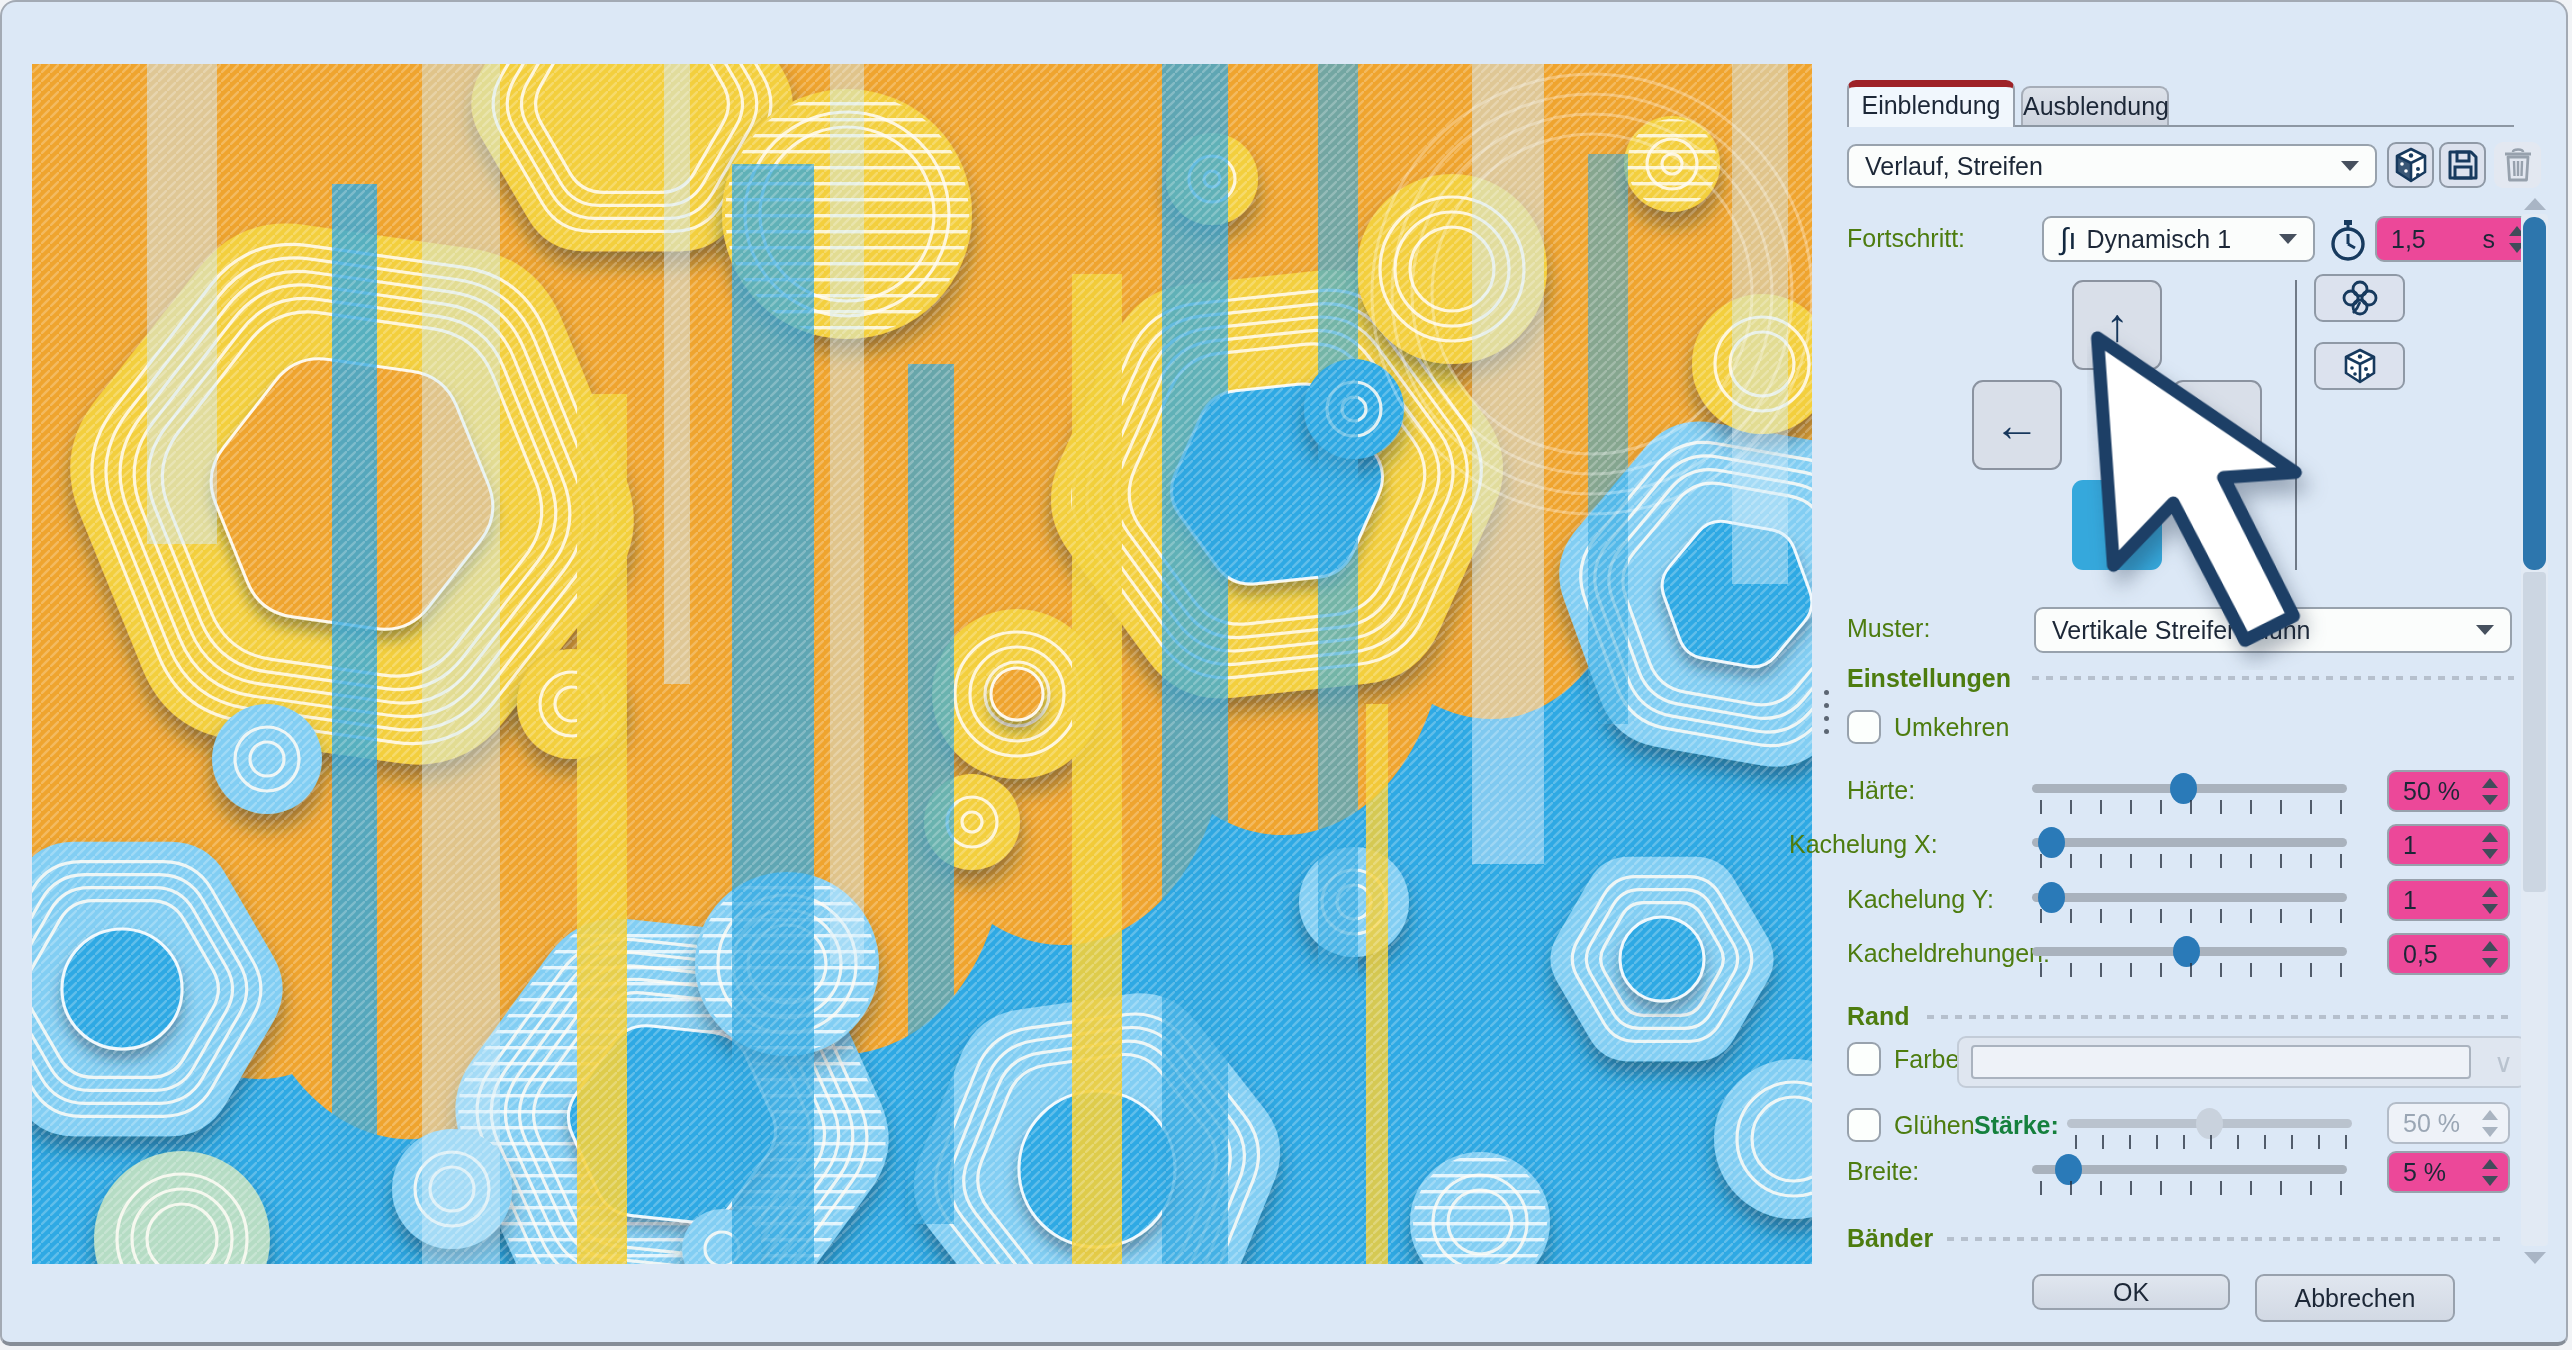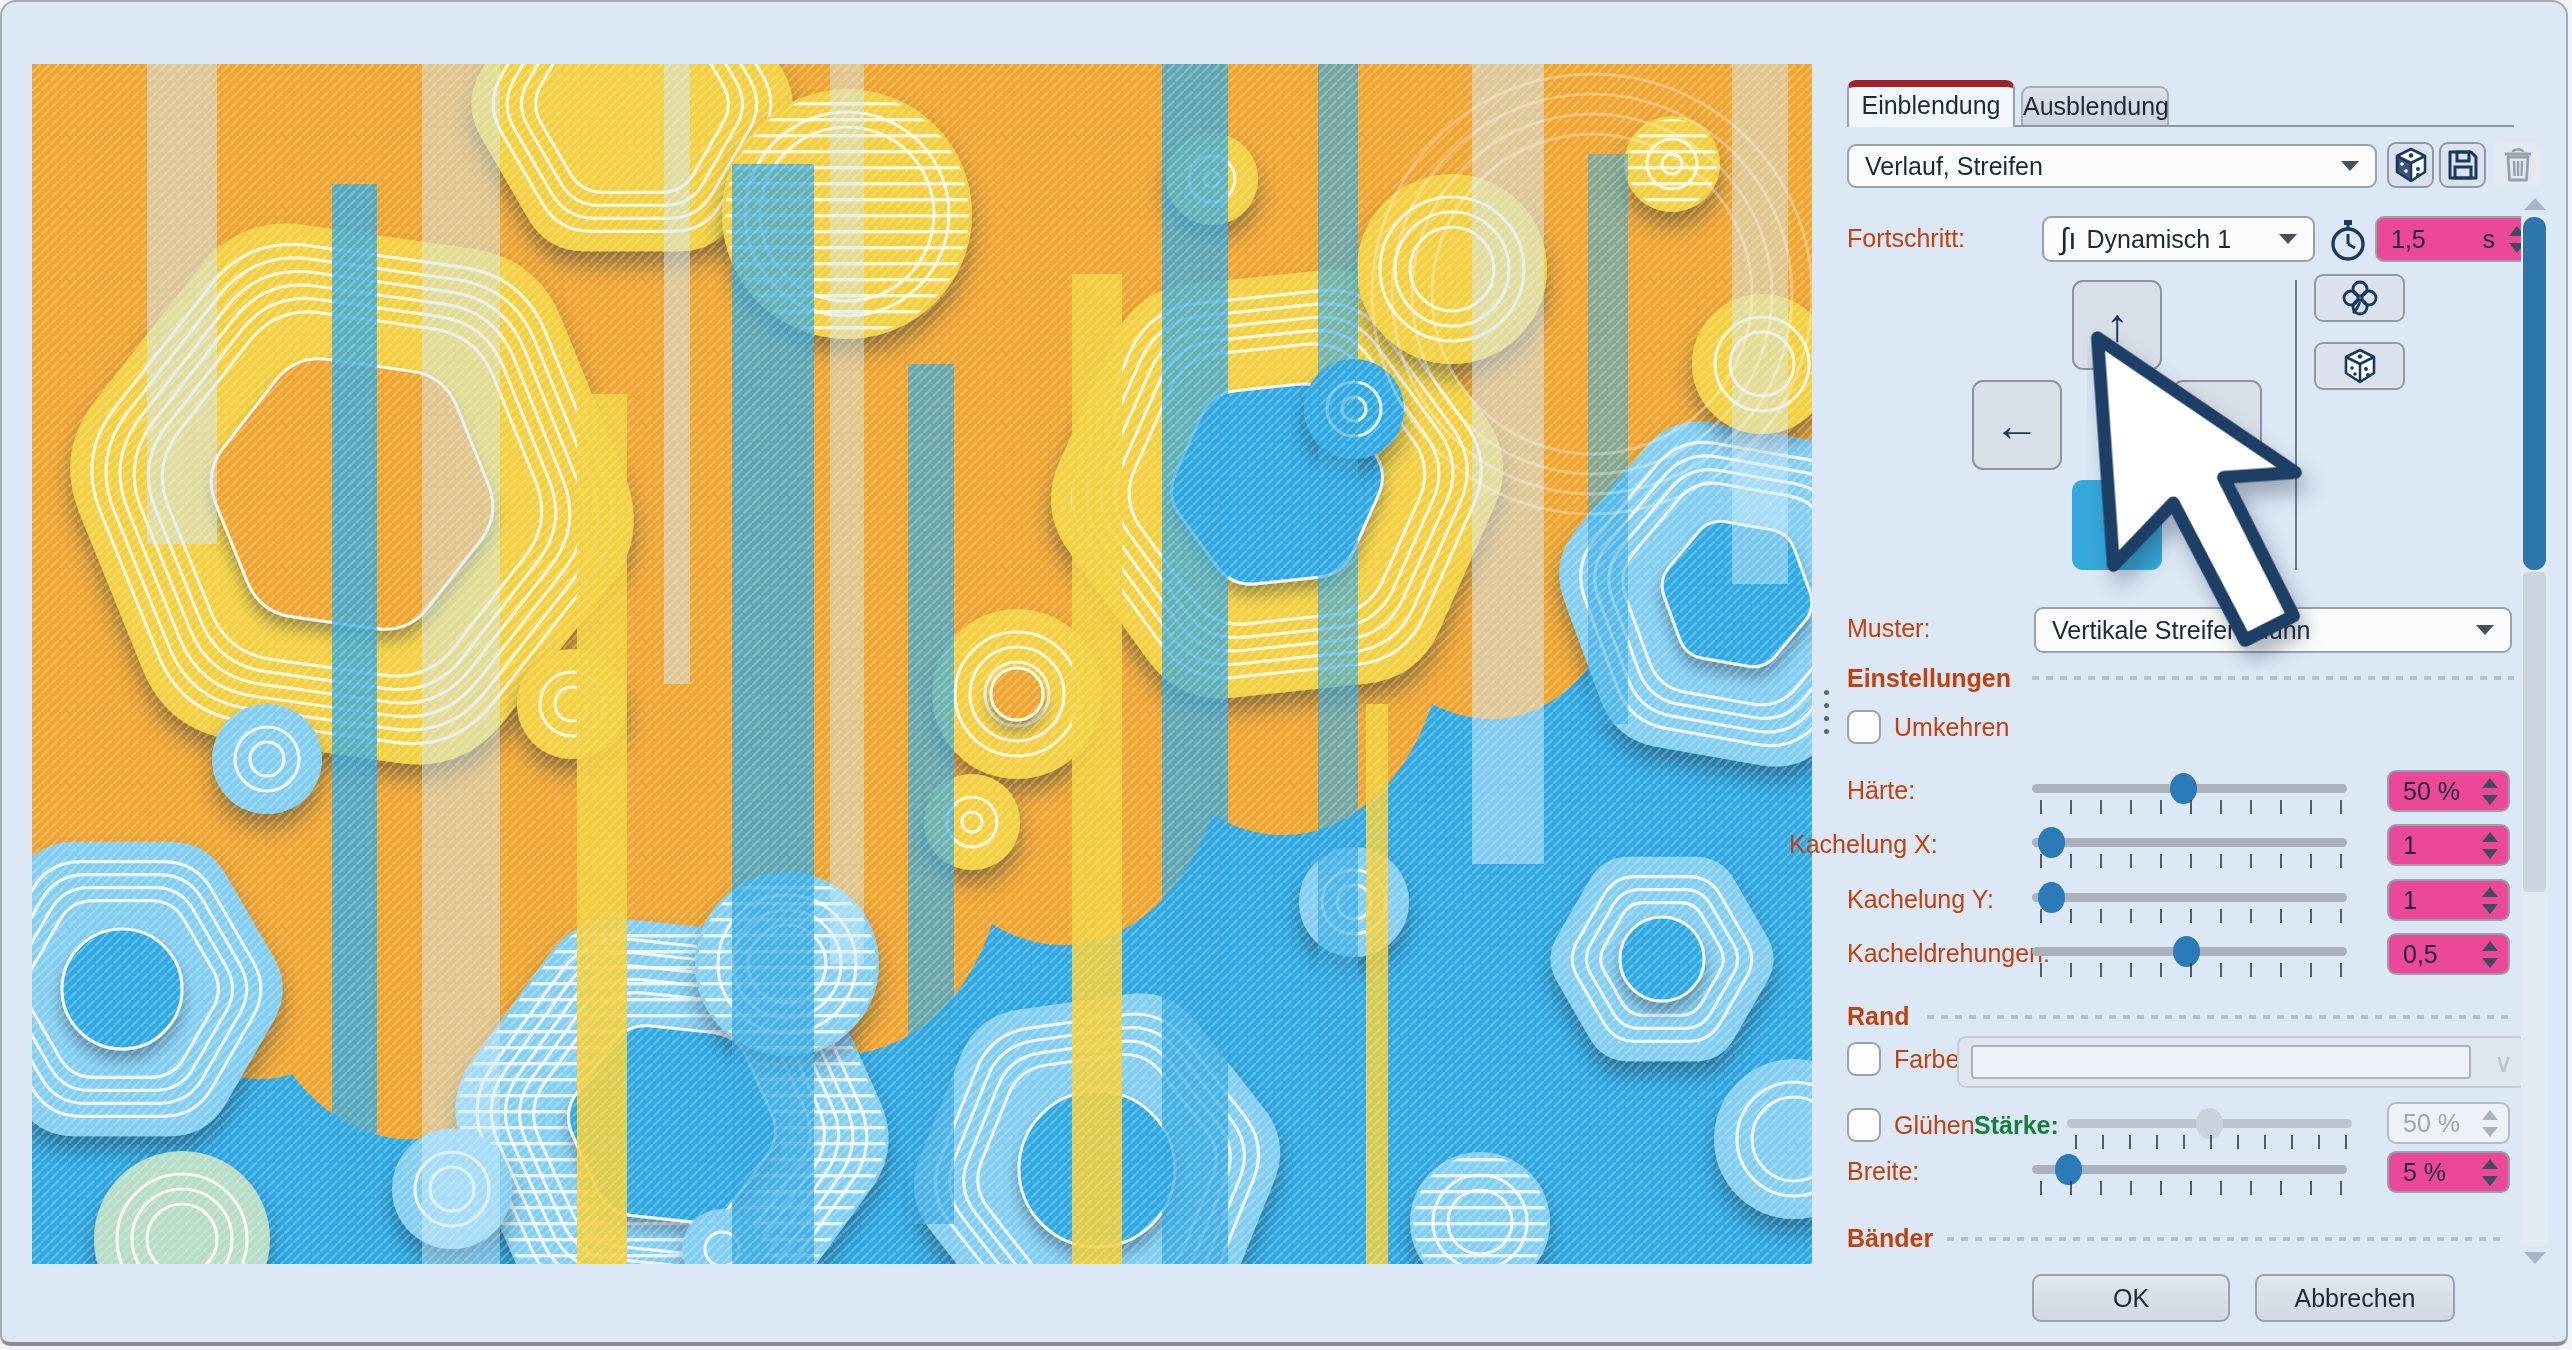--- a/index.html
+++ b/index.html
@@ -27,21 +27,21 @@
     border:2px solid #a6adb8;border-bottom:none;border-radius:9px 9px 0 0;line-height:37px;z-index:1;}
   .tabline{left:1845px;top:123px;width:667px;height:2px;background:#8d97a3;z-index:2;}
   
   .combo{box-sizing:border-box;background:#fbfdfc;border:2px solid #98a2ad;border-radius:9px;
     font-size:25px;color:#1c2737;display:flex;align-items:center;padding:0 16px;}
   .combo .flex{flex:1;}
   .caret{width:0;height:0;border-left:9px solid transparent;border-right:9px solid transparent;border-top:10px solid #46505e;}
   .iconbtn{box-sizing:border-box;background:#dce2ee;border:2px solid #8f99a6;border-radius:9px;
     display:flex;align-items:center;justify-content:center;cursor:pointer;}
   .iconbtn.flat{background:#e3e8f1;border:none;}
-  .label{font-size:25px;color:#c2410c;white-space:nowrap;}
+  .label{font-size:25px;color:#4d7c0f;white-space:nowrap;}
   .label.b{font-weight:bold;}
   .label.dis{color:#15803d;font-weight:bold;}
   .dots{height:4px;background-image:repeating-linear-gradient(to right,#b6c0cd 0 7px,transparent 7px 14px);}
   .spin{box-sizing:border-box;width:123px;height:42px;background:#ec4899;border:2px solid #98a2ad;border-radius:9px;
     display:flex;align-items:center;padding:0 10px 0 14px;font-size:25px;color:#1c2737;}
   .spin .val{flex:1;}
   .spin.dis{color:#9aa6b4;background:#eef2f8;border-color:#b3bcc8;}
   .spinarrows{display:flex;flex-direction:column;gap:7px;align-items:center;}
   .sa-up{width:0;height:0;border-left:8px solid transparent;border-right:8px solid transparent;border-bottom:10px solid #414c5a;}
   .sa-dn{width:0;height:0;border-left:8px solid transparent;border-right:8px solid transparent;border-top:10px solid #414c5a;}
@@ -489,21 +489,21 @@
     <span class="val">5 %</span>
     <span class="spinarrows">
         <i class="sa-up"></i>
         <i class="sa-dn"></i>
       </span>
   </div>
 
   <div class="abs label b" style="left:1845px;top:1222px;">Bänder</div>
   <div class="abs dots" style="left:1945px;top:1235px;width:560px;"></div>
 
-  <div class="abs pushbtn" style="left:2030px;top:1272px;width:198px;height:48px;">OK</div>
+  <div class="abs pushbtn" style="left:2030px;top:1272px;width:198px;height:36px;">OK</div>
   <div class="abs pushbtn" style="left:2253px;top:1272px;width:200px;height:48px;">Abbrechen</div>
 
   <div class="abs sb-up"></div>
   <div class="abs sb-track"></div>
   <div class="abs sb-seg"></div>
   <div class="abs sb-thumb"></div>
   <div class="abs sb-dn"></div>
 
 </div>
 

